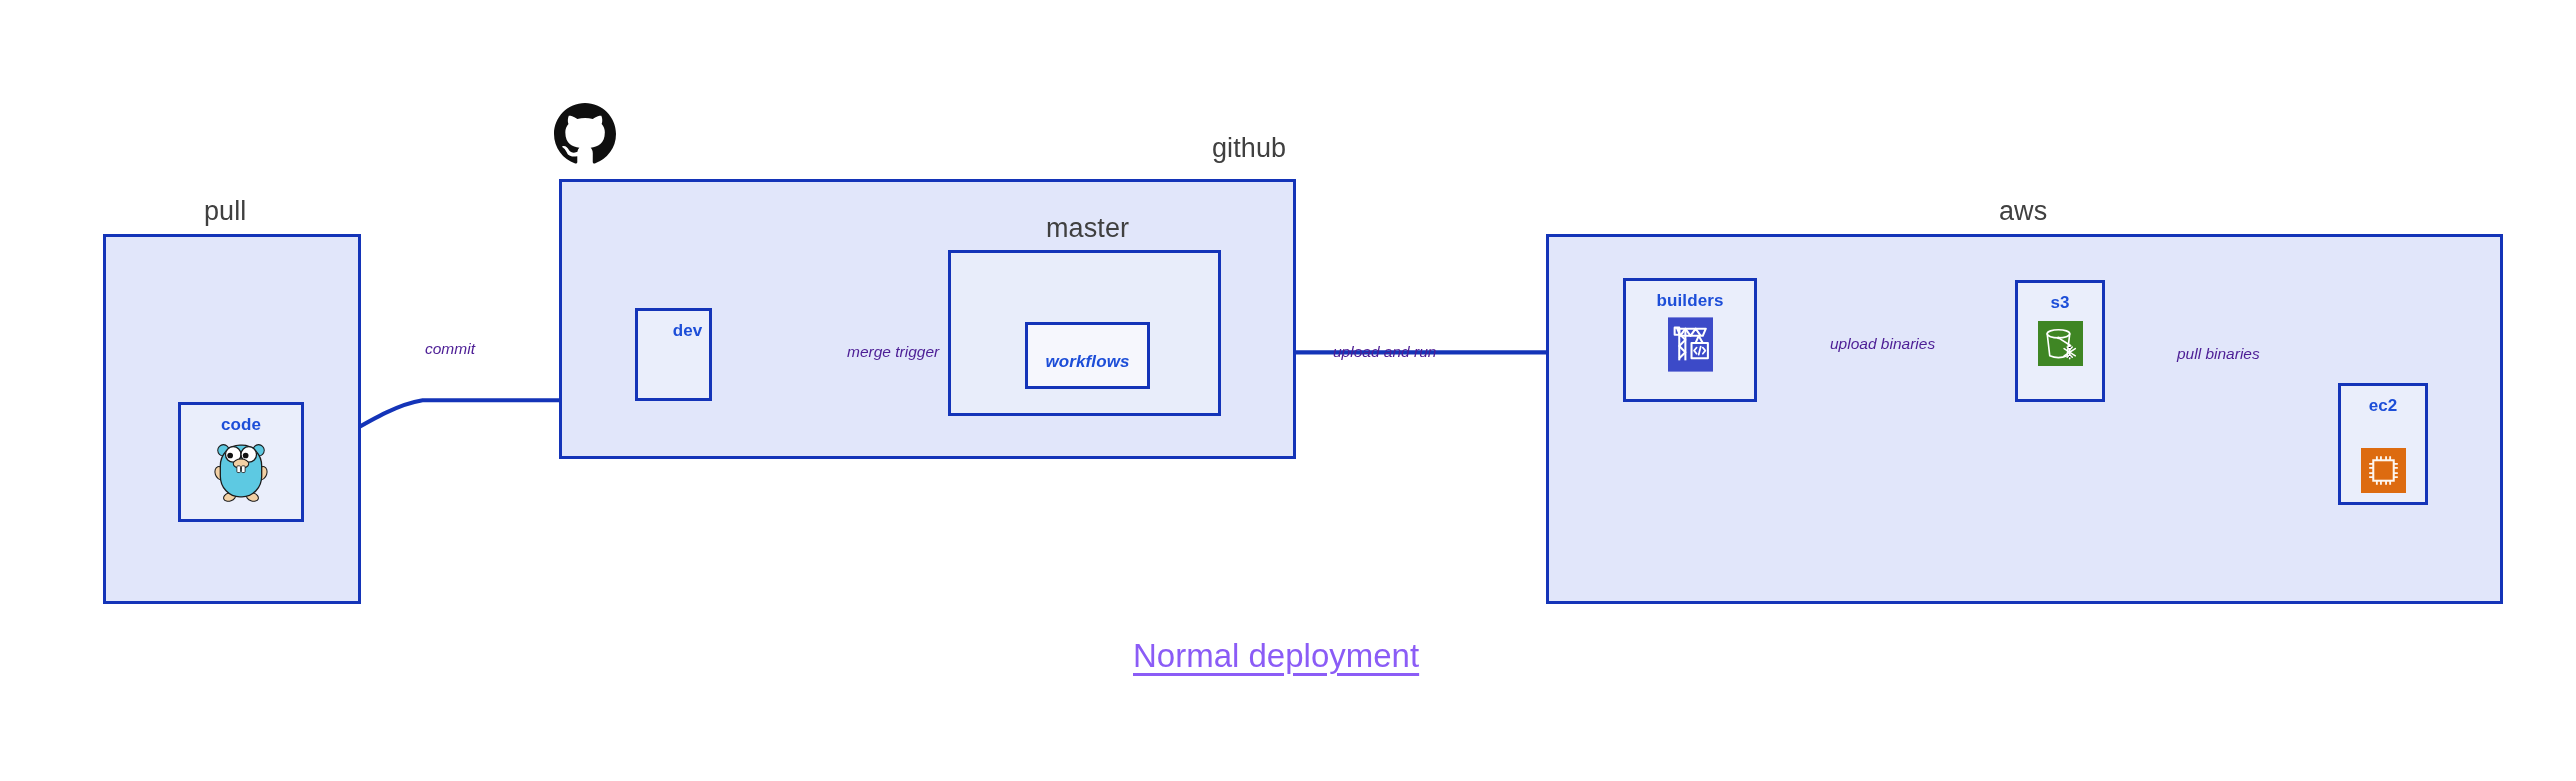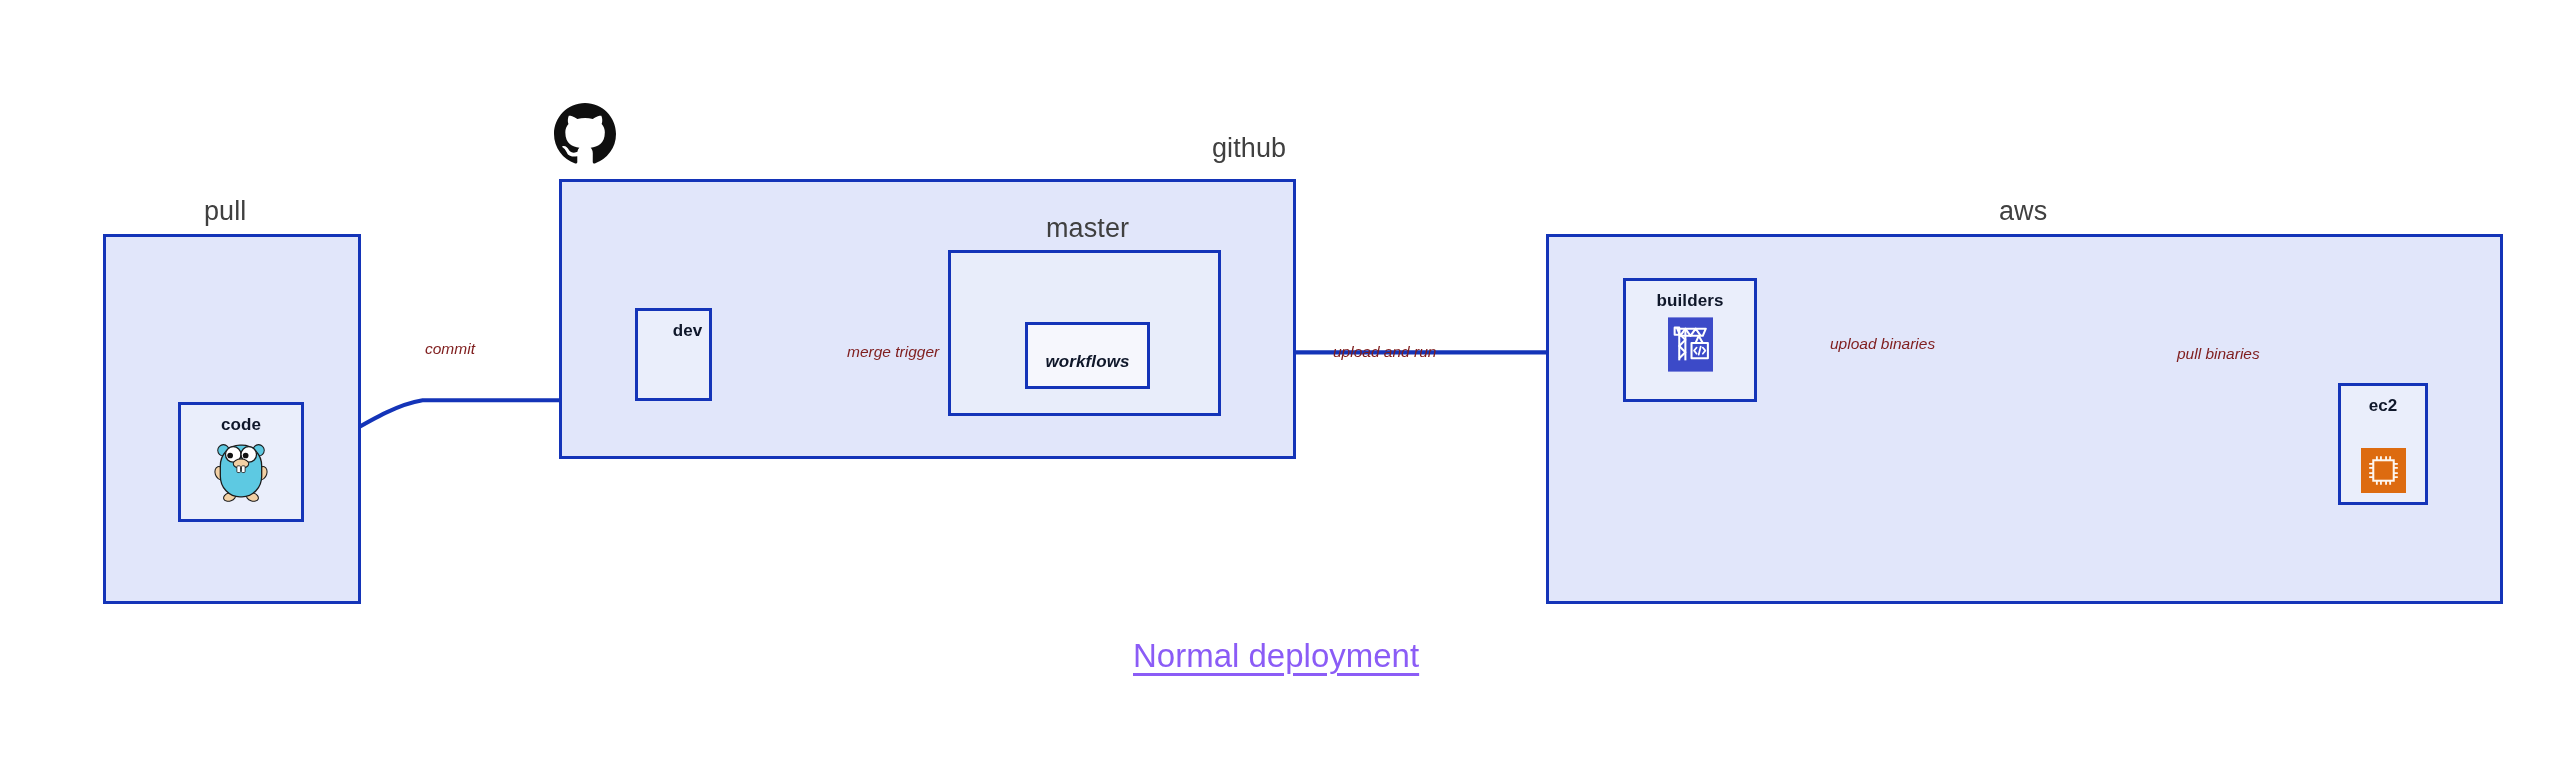--- a/index.html
+++ b/index.html
@@ -50,33 +50,33 @@
   .group-label {
     position: absolute;
     color: #404040;
     font-size: 27px;
     font-weight: 400;
     line-height: 1;
     white-space: nowrap;
     letter-spacing: 0.1px;
   }
   .node-label {
-    color: #0f172a;
+    color: #1d4ed8;
     font-size: 17px;
     font-weight: 700;
     line-height: 1;
     white-space: nowrap;
     letter-spacing: 0.1px;
   }
   .node .node-label { margin-top: 11.3px; }
   .node.pale .node-label { margin-top: 12px; font-style: italic; }
 
   .edge-label {
     position: absolute;
-    color: #7f1d1d;
+    color: #4c1d95;
     font-size: 15.5px;
     font-style: italic;
     font-weight: 400;
     white-space: nowrap;
     line-height: 1;
     background: transparent;
   }
 
   .diagram-title {
     position: absolute;
@@ -220,20 +220,43 @@
         <rect x="46" y="50" width="32" height="30"></rect>
       </g>
       <g fill="none" stroke="#ffffff" stroke-width="3.4" stroke-linecap="round" stroke-linejoin="round">
         <path d="M 56 59 L 51 65 L 56 71"></path>
         <path d="M 68 59 L 73 65 L 68 71"></path>
         <path d="M 64 57 L 60 73"></path>
       </g>
     </svg>
   </div>
 
+  <div class="node" style="left:2015px; top:280px; width:90px; height:122px;">
+    <span class="node-label">s3</span>
+    <svg class="icon-tile" width="45" height="45" viewBox="0 0 88 88" style="margin-top:9.3px;" xmlns="http://www.w3.org/2000/svg">
+      <rect x="0" y="0" width="88" height="88" fill="#3f8624"></rect>
+      <g fill="none" stroke="#ffffff" stroke-width="3.2" stroke-linecap="round" stroke-linejoin="round">
+
+        <ellipse cx="40" cy="25" rx="22" ry="8"></ellipse>
+        <path d="M 18 25 L 23 68 Q 40 75 57 68 L 62 25"></path>
+
+        <path d="M 40 33 L 62 47"></path>
+        <circle cx="40" cy="33" r="2.6" fill="#ffffff" stroke="none"></circle>
+        <path d="M 58 43 L 66 48 L 60 52 Z" fill="#ffffff" stroke="none"></path>
+      </g>
+
+      <g stroke="#ffffff" stroke-width="3" stroke-linecap="round">
+        <path d="M 62 48 L 62 74"></path>
+        <path d="M 51 54 L 73 68"></path>
+        <path d="M 73 54 L 51 68"></path>
+        <path d="M 57 51 L 62 56 L 67 51"></path>
+        <path d="M 57 71 L 62 66 L 67 71"></path>
+      </g>
+    </svg>
+  </div>
 
   <div class="node" style="left:2338px; top:383px; width:90px; height:122px;gap:24px;">
     <span class="node-label">ec2</span>
     <svg class="icon-tile" width="45" height="45" viewBox="0 0 88 88" style="margin-top:9.3px;" xmlns="http://www.w3.org/2000/svg">
       <rect x="0" y="0" width="88" height="88" fill="#dd6b10"></rect>
       <g stroke="#fdf6ef" stroke-width="4" fill="none">
         <rect x="24" y="24" width="40" height="40"></rect>
       </g>
       <g stroke="#fdf6ef" stroke-width="3.6" stroke-linecap="butt">
 

